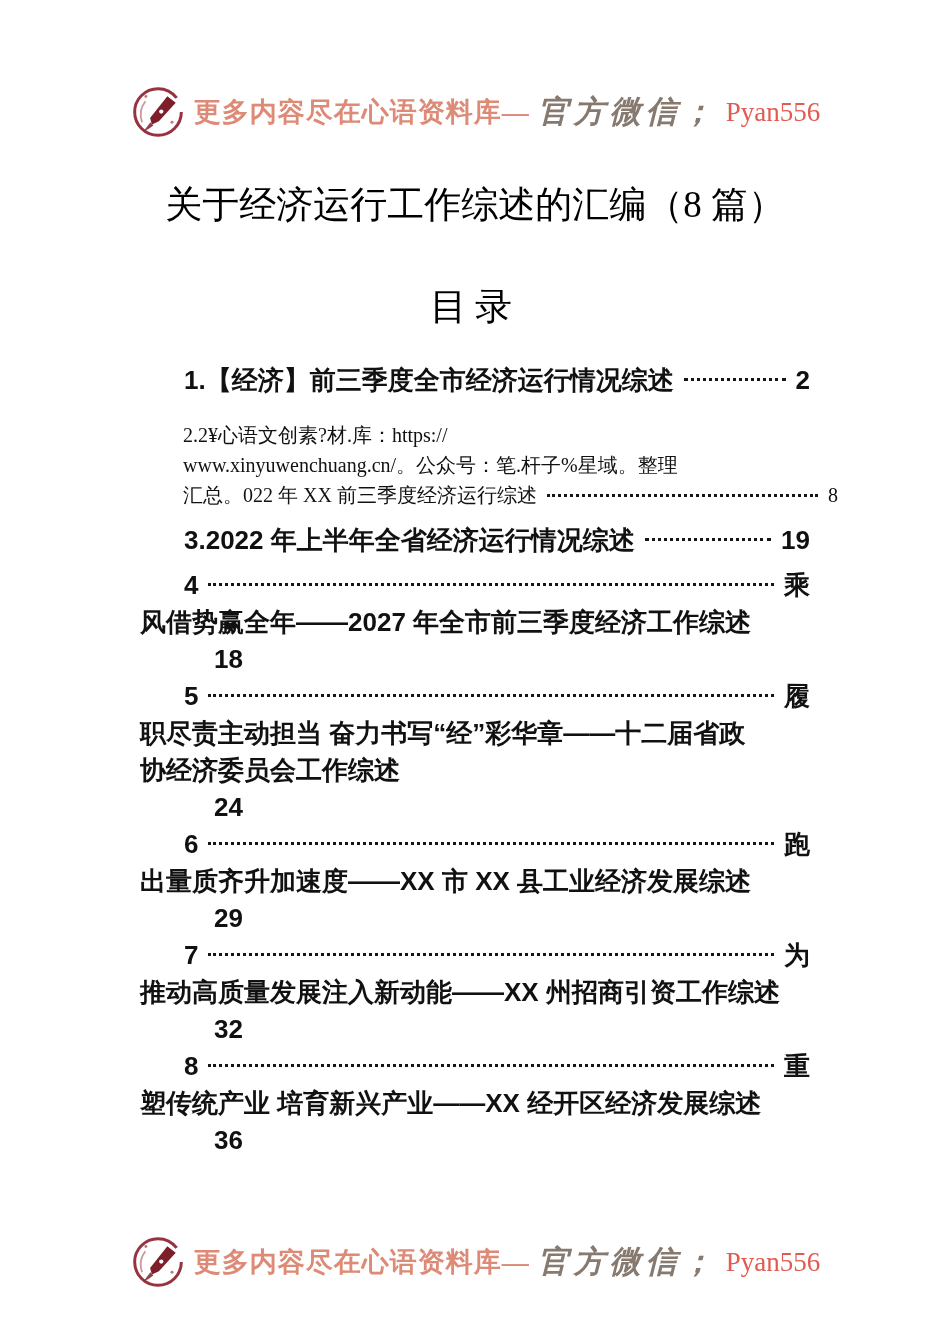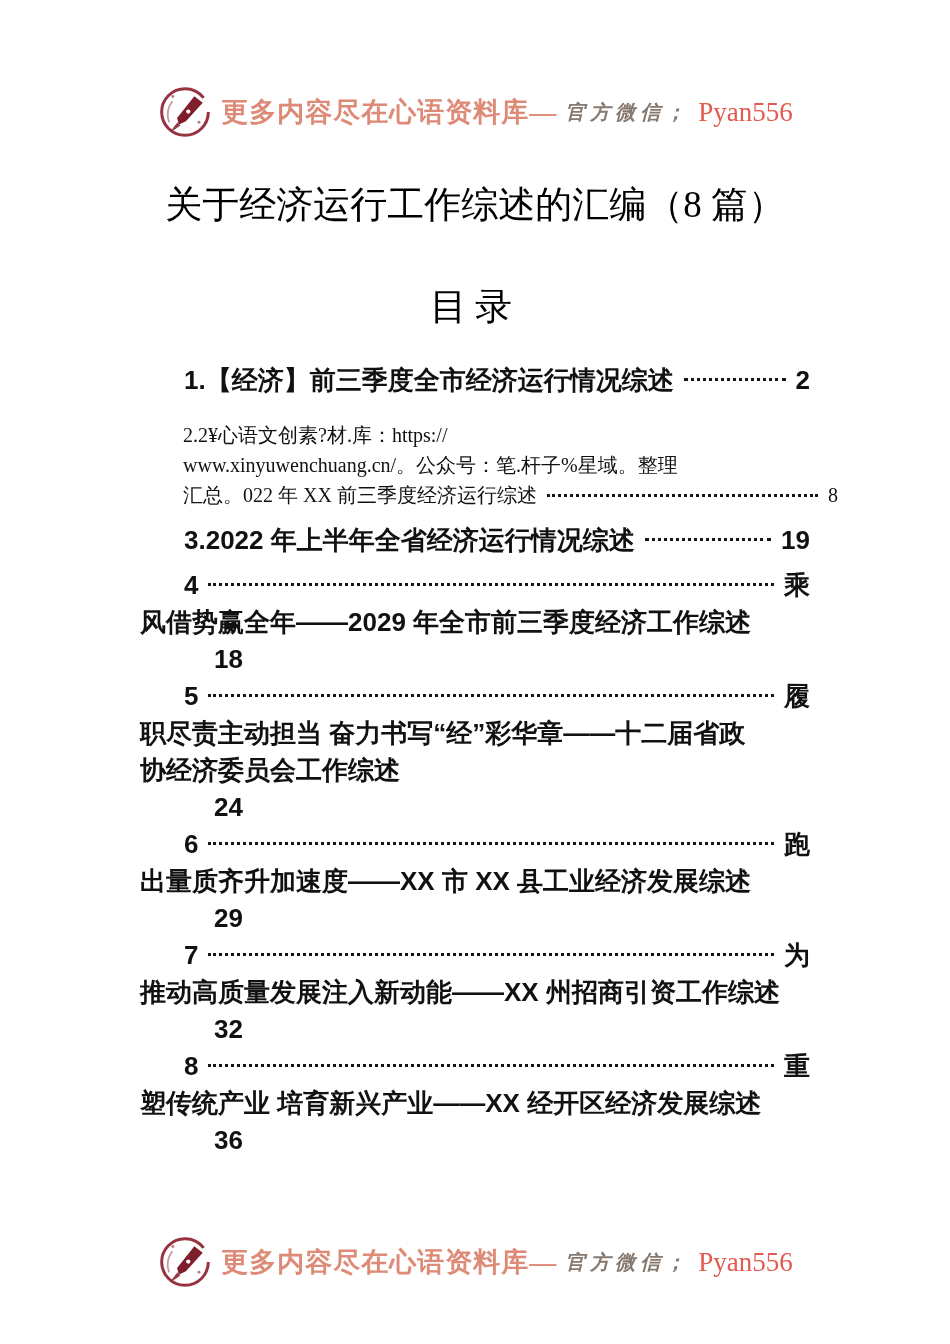--- a/index.html
+++ b/index.html
@@ -23,21 +23,21 @@
   .watermark.footer { top: 1234px; }
   .wm-logo { width: 56px; height: 56px; flex: 0 0 auto; }
   .wm-brand {
     color: #dd8a76;
     font-size: 27px; font-weight: 700;
     letter-spacing: 1px;
     font-family: "Liberation Serif", "DejaVu Serif", serif;
   }
   .wm-script {
     color: #86796f;
-    font-size: 20px; font-style: italic; font-weight: 600;
+    font-size: 31px; font-style: italic; font-weight: 600;
     letter-spacing: 5px;
     font-family: "Liberation Serif", "DejaVu Serif", serif;
   }
   .wm-id {
     color: #e25a50;
     font-size: 27px; font-weight: 400;
     font-family: Liberation Serif, serif;
   }
 
   
@@ -122,21 +122,21 @@
     <div class="toc-entry serif">
       <div class="toc-line cont">2.2¥心语文创素?材.库：https://</div>
       <div class="toc-line cont">www.xinyuwenchuang.cn/。公众号：笔.杆子%星域。整理</div>
       <div class="toc-line leaderline"><span class="t">汇总。022 年 XX 前三季度经济运行综述</span><span class="leader"></span><span class="tail">8</span></div>
     </div>
     <div class="toc-entry bold">
       <div class="toc-line leaderline"><span class="t">3.2022 年上半年全省经济运行情况综述</span><span class="leader"></span><span class="tail">19</span></div>
     </div>
     <div class="toc-entry bold">
       <div class="toc-line leaderline"><span class="t">4</span><span class="leader"></span><span class="tail">乘</span></div>
-      <div class="toc-line cont">风借势赢全年——2029 年全市前三季度经济工作综述</div>
+      <div class="toc-line cont">风借势赢全年——2027 年全市前三季度经济工作综述</div>
       <div class="toc-line pagenum">18</div>
     </div>
     <div class="toc-entry bold">
       <div class="toc-line leaderline"><span class="t">5</span><span class="leader"></span><span class="tail">履</span></div>
       <div class="toc-line cont">职尽责主动担当 奋力书写“经”彩华章——十二届省政</div>
       <div class="toc-line cont">协经济委员会工作综述</div>
       <div class="toc-line pagenum">24</div>
     </div>
     <div class="toc-entry bold">
       <div class="toc-line leaderline"><span class="t">6</span><span class="leader"></span><span class="tail">跑</span></div>

